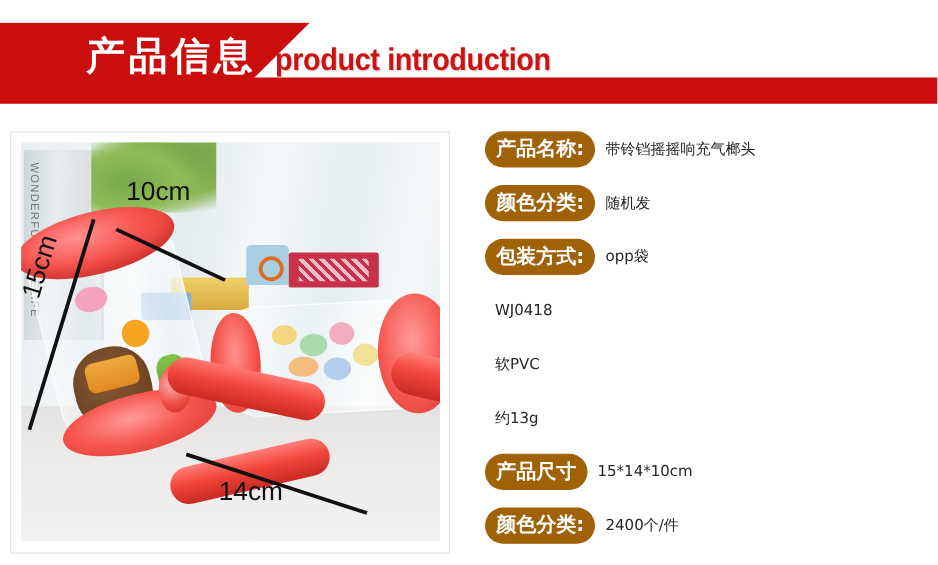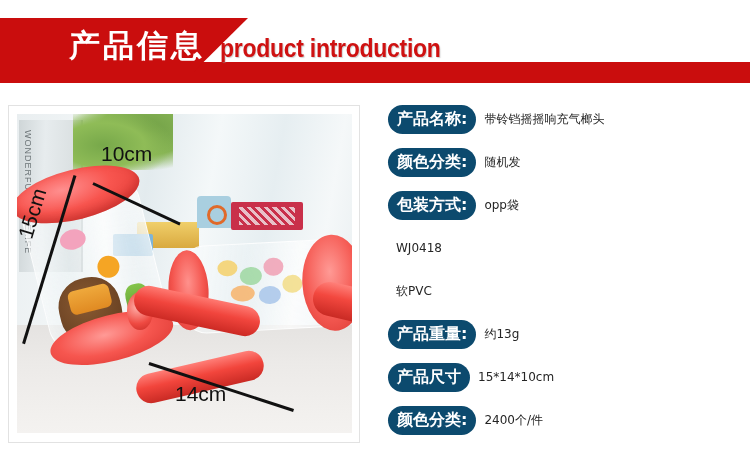--- a/index.html
+++ b/index.html
@@ -282,21 +282,21 @@
     left: 388px; top: 104px;
     width: 358px;
   }
   .info-row {
     display: flex;
     align-items: center;
     height: 30px;
     margin-bottom: 13px;
   }
   .info-label {
-    background: #0c4a6e;
+    background: #a16207;
     color: #ffffff;
     font-size: 16px;
     font-weight: bold;
     border-radius: 15px;
     padding: 4px 9px 5px 9px;
     line-height: 20px;
     white-space: nowrap;
     letter-spacing: 0px;
     font-family: "DejaVu Sans", "Liberation Sans", sans-serif;
   }
@@ -395,21 +395,20 @@
 
   <div class="info-row">
     <div class="info-value">WJ0418</div>
   </div>
 
   <div class="info-row">
     <div class="info-value">软PVC</div>
   </div>
 
   <div class="info-row">
-    <div class="info-label">产品重量:</div>
     <div class="info-value">约13g</div>
   </div>
 
   <div class="info-row">
     <div class="info-label">产品尺寸</div>
     <div class="info-value">15*14*10cm</div>
   </div>
 
   <div class="info-row">
     <div class="info-label">颜色分类:</div>

